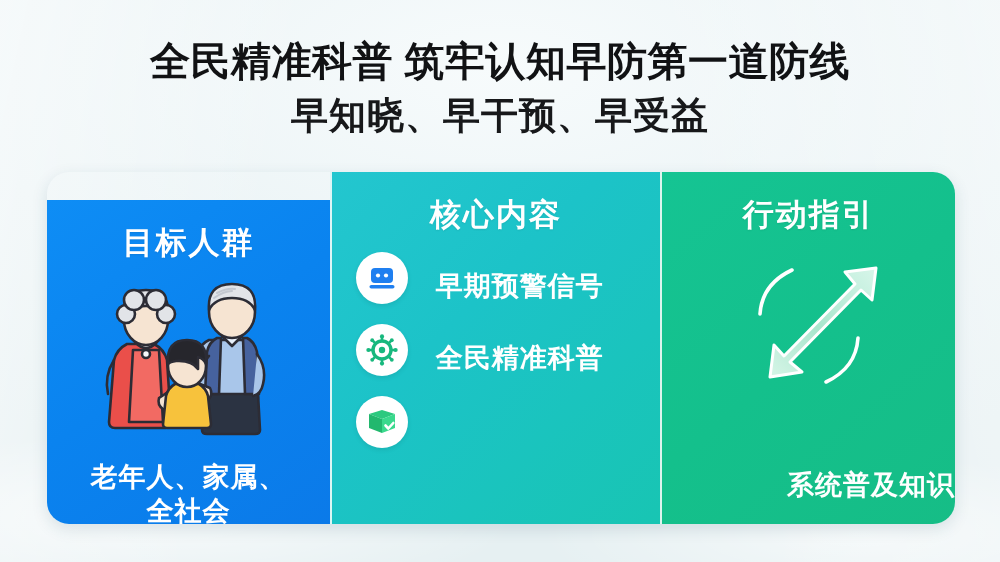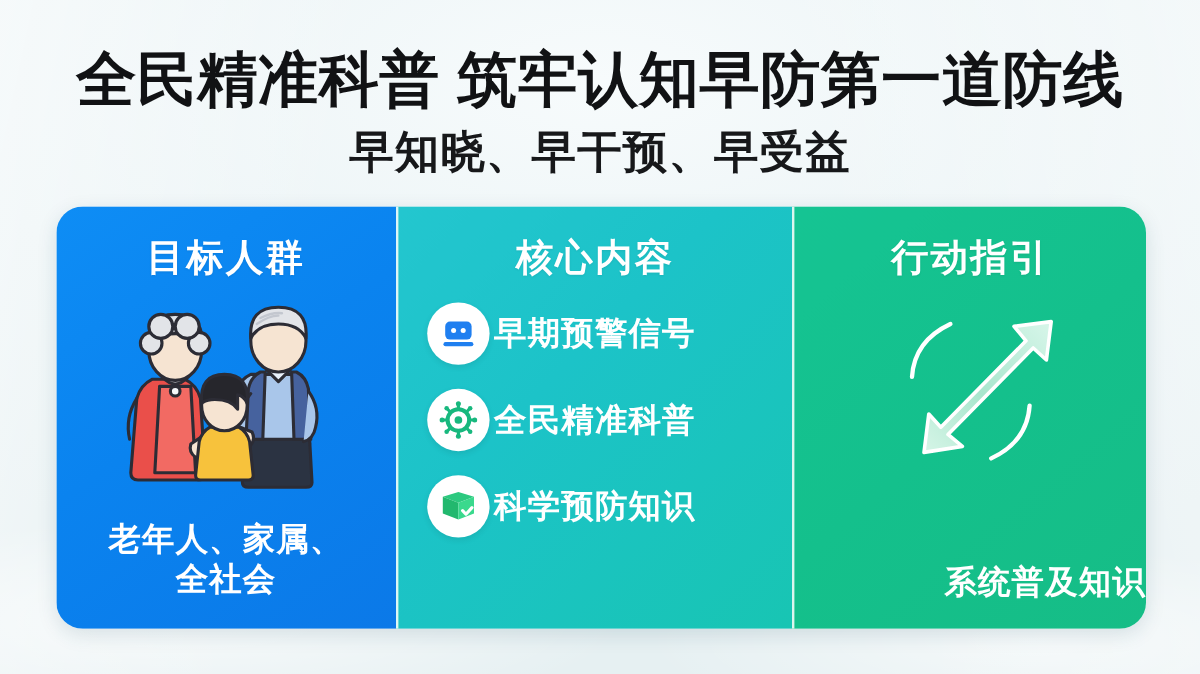--- a/index.html
+++ b/index.html
@@ -41,21 +41,21 @@
     position: absolute;
     left: 0;
     top: 0;
     width: 1000px;
     text-align: center;
     z-index: 3;
   }
   .title-main {
     margin: 0;
     padding-top: 40px;
-    font-size: 50px;
+    font-size: 40px;
     line-height: 1.06;
     font-weight: bold;
     color: #111214;
     letter-spacing: 0.5px;
     white-space: nowrap;
   }
   .title-sub {
     margin: 0;
     padding-top: 14px;
     font-size: 37px;
@@ -82,21 +82,21 @@
   .panel {
     position: relative;
     height: 100%;
     box-sizing: border-box;
     display: flex;
     flex-direction: column;
     align-items: center;
   }
   .panel + .panel { border-left: 2px solid rgba(255,255,255,0.85); }
 
-  .panel-a { width: 284px; background: linear-gradient(145deg, #0e8df5 0%, #0a83ef 45%, #0b79e8 100%); }
+  .panel-a { width: 284px; background: linear-gradient(145deg, #0e8df5 0%, #0a83ef 45%, #0b79e8 100%); margin-top: 28px; }
   .panel-b { width: 332px; background: linear-gradient(135deg, #23c6cf 0%, #1cc3c8 40%, #18c5b3 100%); }
   .panel-c { width: 296px; background: linear-gradient(140deg, #15c493 0%, #14c08c 50%, #16bd86 100%); }
 
   .panel-title {
     margin: 0;
     padding-top: 22px;
     font-size: 31px;
     font-weight: bold;
     color: #ffffff;
     letter-spacing: 2px;
@@ -129,22 +129,22 @@
     margin-top: 16px;
     width: 100%;
     display: flex;
     flex-direction: column;
     gap: 20px;
     padding-left: 24px;
     box-sizing: border-box;
   }
   .feature-row {
     display: flex;
-    align-items: center;
-    gap: 4px;
+    align-items: flex-end;
+    gap: 28px;
   }
   .feature-badge {
     width: 52px;
     height: 52px;
     flex: 0 0 52px;
     border-radius: 50%;
     background: #ffffff;
     display: flex;
     align-items: center;
     justify-content: center;
@@ -307,21 +307,20 @@
 
         <div class="feature-row">
           <span class="feature-badge">
             <svg width="32" height="32" viewBox="0 0 32 32">
               <path d="M3 8 L16 4 L29 8 L16 13 Z" fill="#2cc97f"></path>
               <path d="M3 8 L16 13 L16 27 L3 22 Z" fill="#22b86e"></path>
               <path d="M29 8 L16 13 L16 27 L29 22 Z" fill="#3ad98d"></path>
               <path d="M19.5 19.5 l2.8 3 l5 -5.5" fill="none" stroke="#ffffff" stroke-width="2.6" stroke-linecap="round" stroke-linejoin="round"></path>
             </svg>
           </span>
-          <span class="feature-label">科学预防知识</span>
         </div>
 
       </div>
     </div>
 
     <div class="panel panel-c">
       <div class="panel-title">行动指引</div>
 
       <svg class="action-art" viewBox="0 0 170 152">
         <defs>

